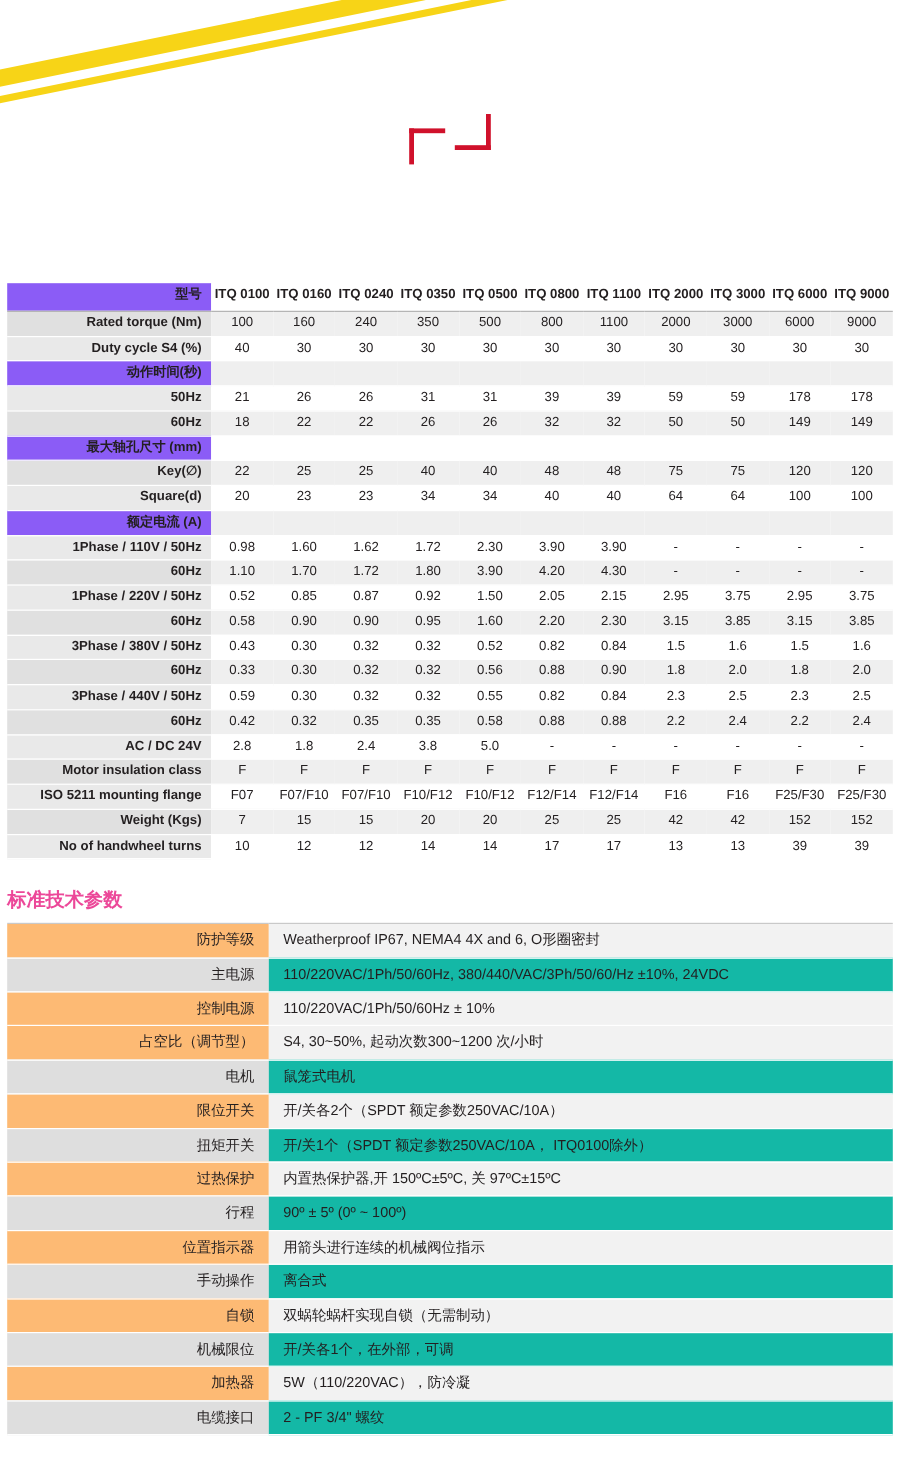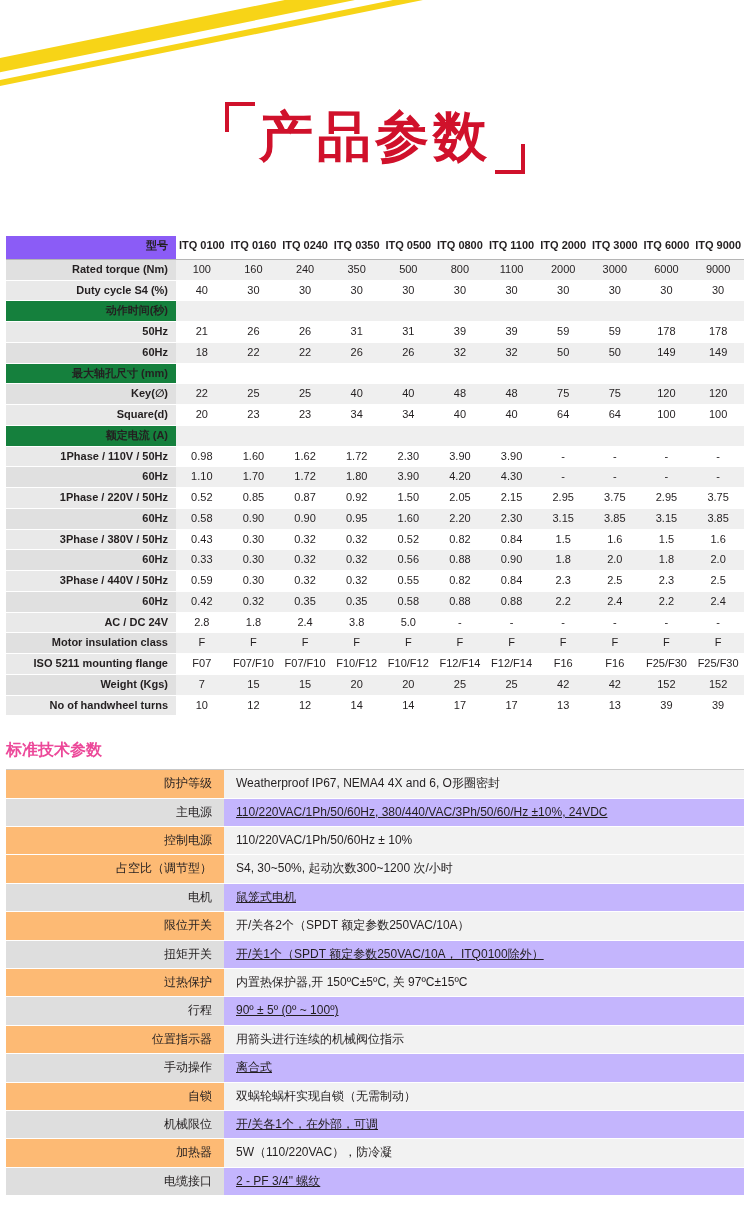--- a/index.html
+++ b/index.html
@@ -41,56 +41,55 @@
     background:#ffffff;
   }
   table.spec td.lbl{
     text-align:right;padding-right:8px;font-weight:bold;background:#e9e9e9;
     white-space:nowrap;font-size:11px;
   }
   table.spec tr.head td{font-weight:bold;background:#ffffff;border-bottom:1px solid #b5b5b5;padding-bottom:6px;}
   table.spec tr.head td.lbl{background:#8b5cf6;}
   table.spec tr.shade td{background:#efefef;}
   table.spec tr.shade td.lbl{background:#e0e0e0;}
-  table.spec tr.grp td.lbl{background:#15803d;}
+  table.spec tr.grp td.lbl{background:#8b5cf6;}
   .col-lbl{width:170px;}
 
   
   h2.sec{
     font-size:16px;font-weight:bold;margin:24px 0 8px 6px;color:#ec4899;
     font-family:"DejaVu Sans","Liberation Sans",sans-serif;
   }
 
   
   table.std{border-collapse:collapse;width:738px;table-layout:fixed;font-size:12px;margin:0 6px;}
   table.std td{padding:5px 6px;border-bottom:1px solid #ffffff;vertical-align:top;line-height:1.45;}
   table.std td.k{
     width:200px;text-align:right;padding-right:12px;background:#fdba74;font-weight:normal;
   }
   table.std td.v{background:#f2f2f2;padding-left:12px;}
   table.std tr.alt td.k{background:#dedede;}
-  table.std tr.alt td.v{background:#c4b5fd;text-decoration:underline;}
+  table.std tr.alt td.v{background:#14b8a6;}
   .sub{display:block;}
   .topline{border-top:1px solid #c9c9c9;}
 </style>
 </head>
 <body>
 
 <div class="page">
 
   <div class="banner">
     <div class="stripe1"></div>
     <div class="stripe2"></div>
   </div>
 
   <div class="title-wrap">
     <div class="title-inner">
       <span class="corner tl"></span>
       <span class="corner br"></span>
-      <div class="title">产品参数</div>
     </div>
   </div>
 
   <div class="tbl-wrap">
     <table class="spec">
       <colgroup>
         <col class="col-lbl">
         <col span="11">
       </colgroup>
       <tbody id="spec-body">

